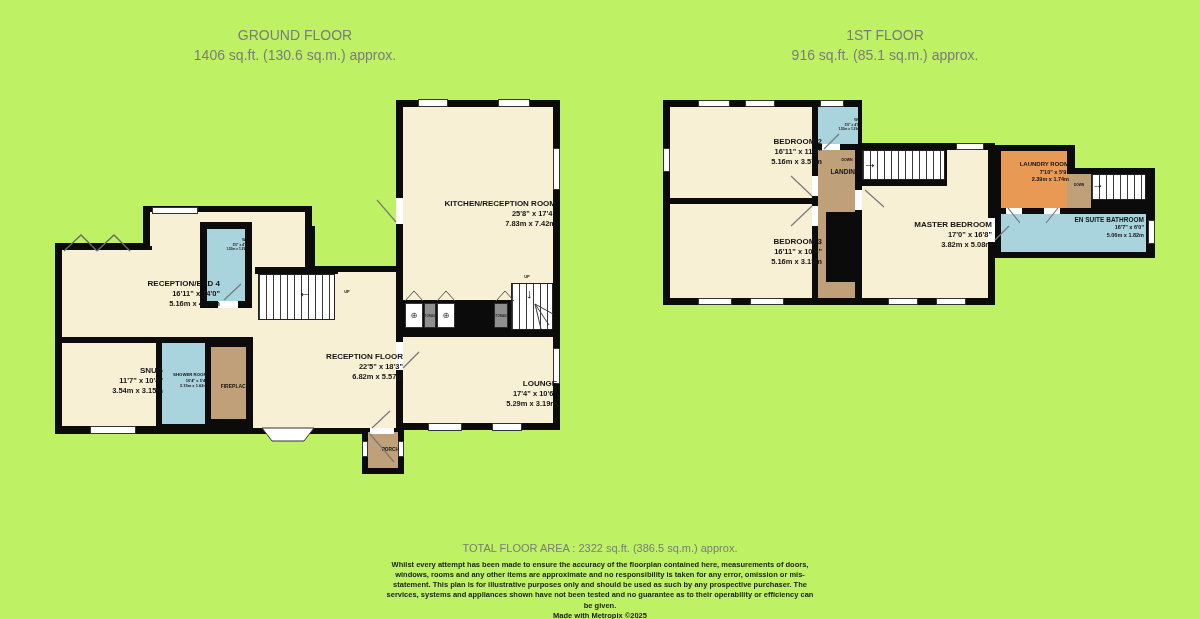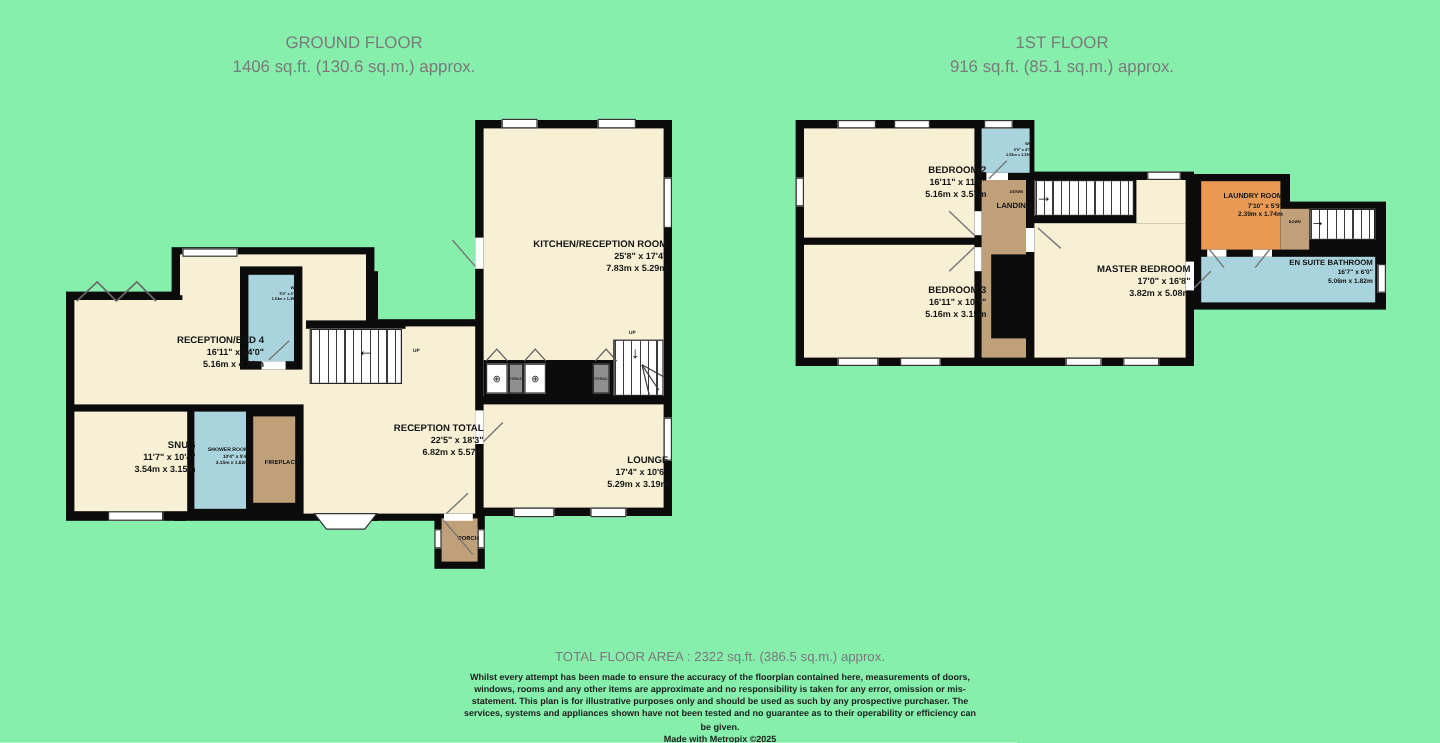--- a/index.html
+++ b/index.html
@@ -1,16 +1,16 @@
 <!DOCTYPE html>
 <html><head>
 <meta charset="utf-8">
 <style>
   html,body{margin:0;padding:0;background:#fff;}
-  #canvas{position:relative;width:1200px;height:619px;background:#86efac;overflow:hidden;
+  #canvas{position:relative;width:1200px;height:619px;background:#bef264;overflow:hidden;
           font-family:"Liberation Sans",sans-serif;}
   .wall{position:absolute;background:#0b0b0b;}
   .cream{position:absolute;background:#F8F0D4;}
   .blue{position:absolute;background:#A9D4DD;}
   .brown{position:absolute;background:#C0A078;}
   .orange{position:absolute;background:#E89A55;}
   .gap{position:absolute;background:#ffffff;}
   .window{position:absolute;background:#fff;border:1px solid #333;box-sizing:border-box;}
   .treads{position:absolute;background-color:#fff;
           background-image:repeating-linear-gradient(90deg,#3a3a3a 0 1px,transparent 1px 7px);
@@ -110,42 +110,42 @@
   <div class="gap" style="left:396px;top:342px;width:7px;height:28px;"></div>
 
   <div class="room-label" style="left:45px;top:279px;width:175px;">
     <div class="rn">RECEPTION/BED 4</div>
     <div class="rd">16'11" x 14'0"</div>
     <div class="rd">5.16m x 4.28m</div>
   </div>
   <div class="room-label" style="left:398px;top:199px;width:158px;">
     <div class="rn">KITCHEN/RECEPTION ROOM</div>
     <div class="rd">25'8" x 17'4"</div>
-    <div class="rd">7.83m x 5.29m</div>
+    <div class="rd">7.83m x 7.42m</div>
   </div>
   <div class="room-label" style="left:204px;top:238px;width:44px;">
     <div style="font-size:3.5px;">WC</div>
     <div style="font-size:3.2px;">5'0" x 4'7"</div>
     <div style="font-size:3.2px;">1.53m x 1.39m</div>
   </div>
   <div class="room-label" style="left:58px;top:366px;width:105px;">
     <div class="rn">SNUG</div>
     <div class="rd">11'7" x 10'4"</div>
     <div class="rd">3.54m x 3.15m</div>
   </div>
   <div class="room-label" style="left:159px;top:372px;width:48px;">
     <div style="font-size:4.3px;">SHOWER ROOM</div>
     <div style="font-size:4px;">10'4" x 5'4"</div>
     <div style="font-size:4px;">3.15m x 1.62m</div>
   </div>
   <div class="room-label" style="left:207px;top:383px;width:42px;">
     <div style="font-size:5px;">FIREPLACE</div>
   </div>
   <div class="room-label" style="left:243px;top:352px;width:160px;">
-    <div class="rn">RECEPTION TOTAL</div>
+    <div class="rn">RECEPTION FLOOR</div>
     <div class="rd">22'5" x 18'3"</div>
     <div class="rd">6.82m x 5.57m</div>
   </div>
   <div class="room-label" style="left:399px;top:359px;width:158px;margin-top:20px;">
     <div class="rn">LOUNGE</div>
     <div class="rd">17'4" x 10'6"</div>
     <div class="rd">5.29m x 3.19m</div>
   </div>
   <div class="room-label" style="left:367px;top:447px;width:32px;">
     <div style="font-size:4.8px;">PORCH</div>

